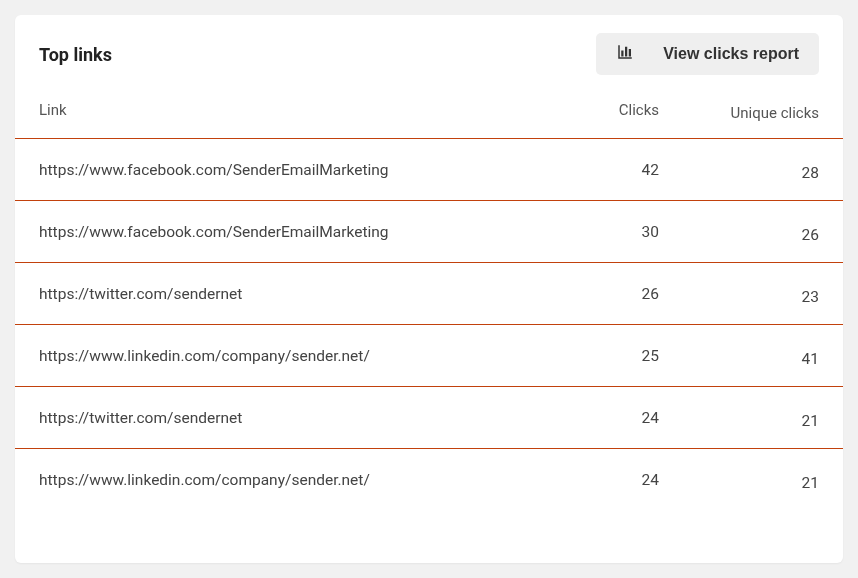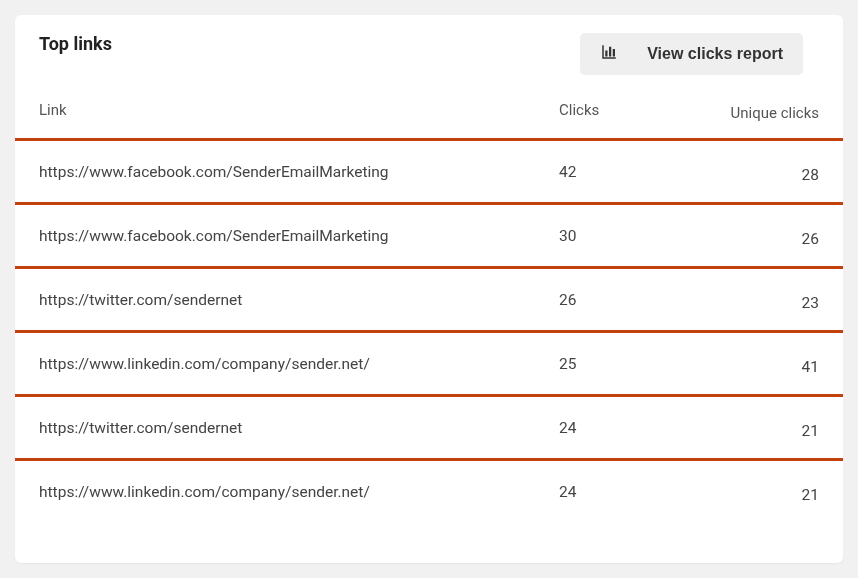--- a/index.html
+++ b/index.html
@@ -13,21 +13,22 @@
     .card {
       background: #fff;
       border-radius: 6px;
       box-shadow: 0 1px 2px rgba(0,0,0,0.05);
       height: 100%;
       overflow: hidden;
     }
     .card-header {
       display: flex;
       justify-content: space-between;
-      padding: 18px 40px 8px 24px;
+      align-items: center;
+      padding: 18px 24px 8px 24px;
     }
     .title {
       font-size: 18px;
       font-weight: 700;
       color: #222;
     }
     .view-btn {
       display: flex;
       align-items: center;
       gap: 29px;
@@ -39,41 +40,42 @@
       font-weight: 600;
       color: #333;
       cursor: pointer;
     }
     .view-btn svg { width: 18px; height: 18px; fill: #333; }
     .table-wrap { padding: 0; }
     .table-head, .table-row {
       display: flex;
       align-items: center;
       padding: 18px 24px;
-      border-bottom: 3px solid #c2410c;
+      border-bottom: 1px solid #c2410c;
     }
     .table-head {
       padding: 14px 24px 16px 24px;
       color: #555;
       font-size: 15px;
     }
     .table-row {
       color: #444;
       font-size: 15.5px;
     }
     .table-row:last-child { border-bottom: none; }
     .col-link {
       flex: 1;
       text-align: left;
       white-space: nowrap;
       overflow: hidden;
       text-overflow: ellipsis;
     }
     .col-clicks {
       width: 100px;
+      text-align: right;
     }
     .col-unique {
       width: 160px;
       text-align: right;
       margin-top: 7px;
     }
   </style>
 </head>
 <body>
 

